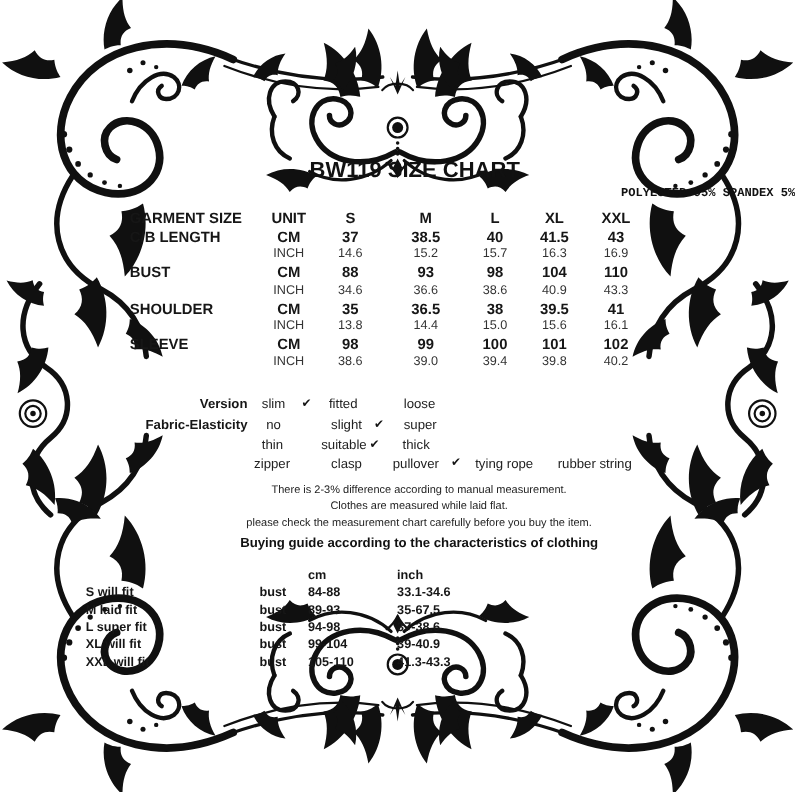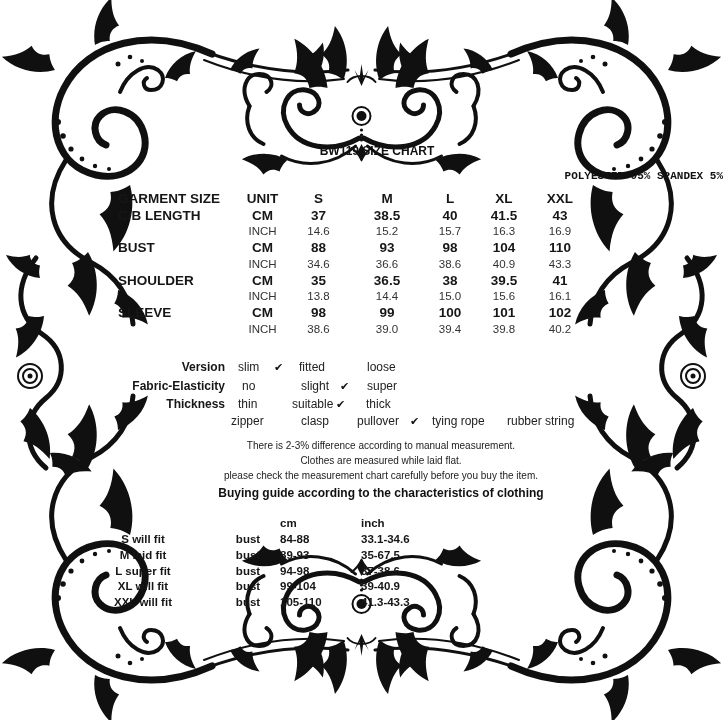--- a/index.html
+++ b/index.html
@@ -6,21 +6,21 @@
   .page{
     position:relative;width:723px;height:720px;background:#ffffff;
     font-family:"Liberation Sans",sans-serif;color:#1a1a1a;overflow:hidden;
   }
   .border-svg{position:absolute;left:0;top:0;width:723px;height:720px;}
   .ns{fill:none;stroke:#101010;stroke-linecap:round;stroke-linejoin:round;}
   .w2{stroke-width:2px}.w3{stroke-width:3px}.w4{stroke-width:4px}
   .w5{stroke-width:5px}.w7{stroke-width:7px}
 
   .title{position:absolute;top:144px;left:31px;width:692px;text-align:center;
-    font-size:12px;font-weight:bold;color:#111;}
+    font-size:20px;font-weight:bold;color:#111;}
   .subtitle{position:absolute;top:170px;left:31px;width:692px;text-align:right;
     font-size:11px;font-weight:bold;color:#111;font-family:Liberation Mono, monospace;}
 
   table{border-collapse:collapse;table-layout:fixed;}
   .sizes{position:absolute;left:118px;top:191px;width:472px;}
   .sizes td{padding:0;height:16.3px;line-height:1;text-align:center;
     font-size:13.5px;font-weight:bold;white-space:nowrap;color:#161616;}
   .sizes td.l{text-align:left;}
   .sizes tr.in td{font-weight:normal;font-size:11.5px;color:#333;}
 
@@ -29,21 +29,21 @@
   .ao{position:absolute;top:0;color:#222;}
   .ck{position:absolute;top:0;font-size:11px;color:#111;}
 
   .note{position:absolute;left:31px;width:700px;text-align:center;font-size:10px;color:#222;}
   .gtitle{position:absolute;top:486px;left:31px;width:700px;text-align:center;
     font-size:12px;font-weight:bold;color:#111;}
 
   .guide{position:absolute;left:78px;top:516px;width:387px;}
   .guide td{padding:0;height:15.8px;line-height:1;font-size:11.5px;font-weight:bold;
     white-space:nowrap;color:#161616;}
-  .guide td.gl{text-align:center;padding-right:12px;}
+  .guide td.gl{text-align:left;padding-right:12px;}
   .guide td.gb{text-align:center;}
   .guide td.gcm{text-align:left;padding-left:4px;}
   .guide td.gin{text-align:left;padding-left:6px;}
 </style>
 </head>
 <body>
 
 <div class="page">
 
   <svg class="border-svg" viewBox="0 0 723 720" aria-hidden="true">
@@ -225,21 +225,20 @@
     <span class="ao" style="left:367px">loose</span>
   </div>
   <div class="attr" style="top:378px">
     <span class="al">Fabric-Elasticity</span>
     <span class="ao" style="left:242px">no</span>
     <span class="ao" style="left:301px">slight</span>
     <span class="ck" style="left:340px">✔</span>
     <span class="ao" style="left:367px">super</span>
   </div>
   <div class="attr" style="top:396px">
-    <span class="al">Thickness</span>
     <span class="ao" style="left:238px">thin</span>
     <span class="ao" style="left:292px">suitable</span>
     <span class="ck" style="left:336px">✔</span>
     <span class="ao" style="left:366px">thick</span>
   </div>
   <div class="attr" style="top:413px">
     <span class="ao" style="left:231px">zipper</span>
     <span class="ao" style="left:301px">clasp</span>
     <span class="ao" style="left:357px">pullover</span>
     <span class="ck" style="left:410px">✔</span>

